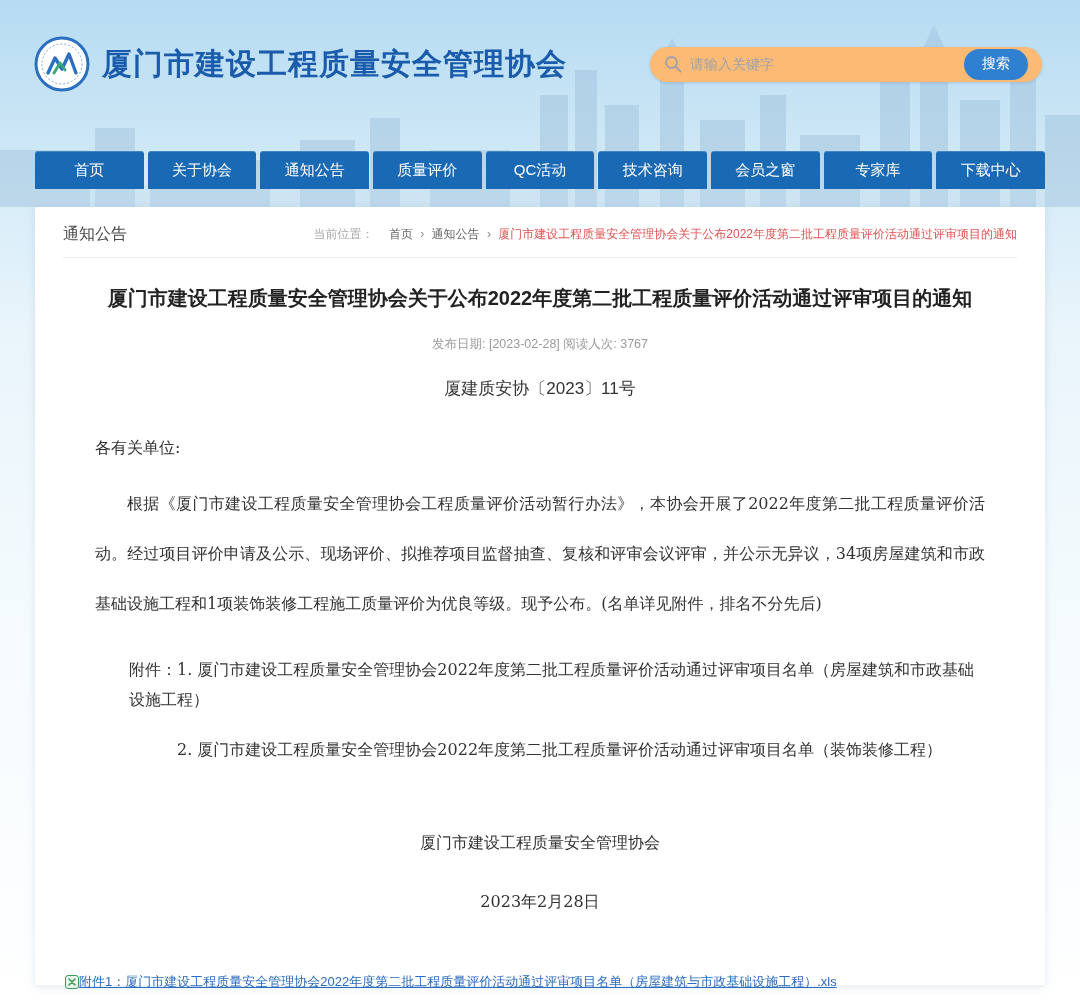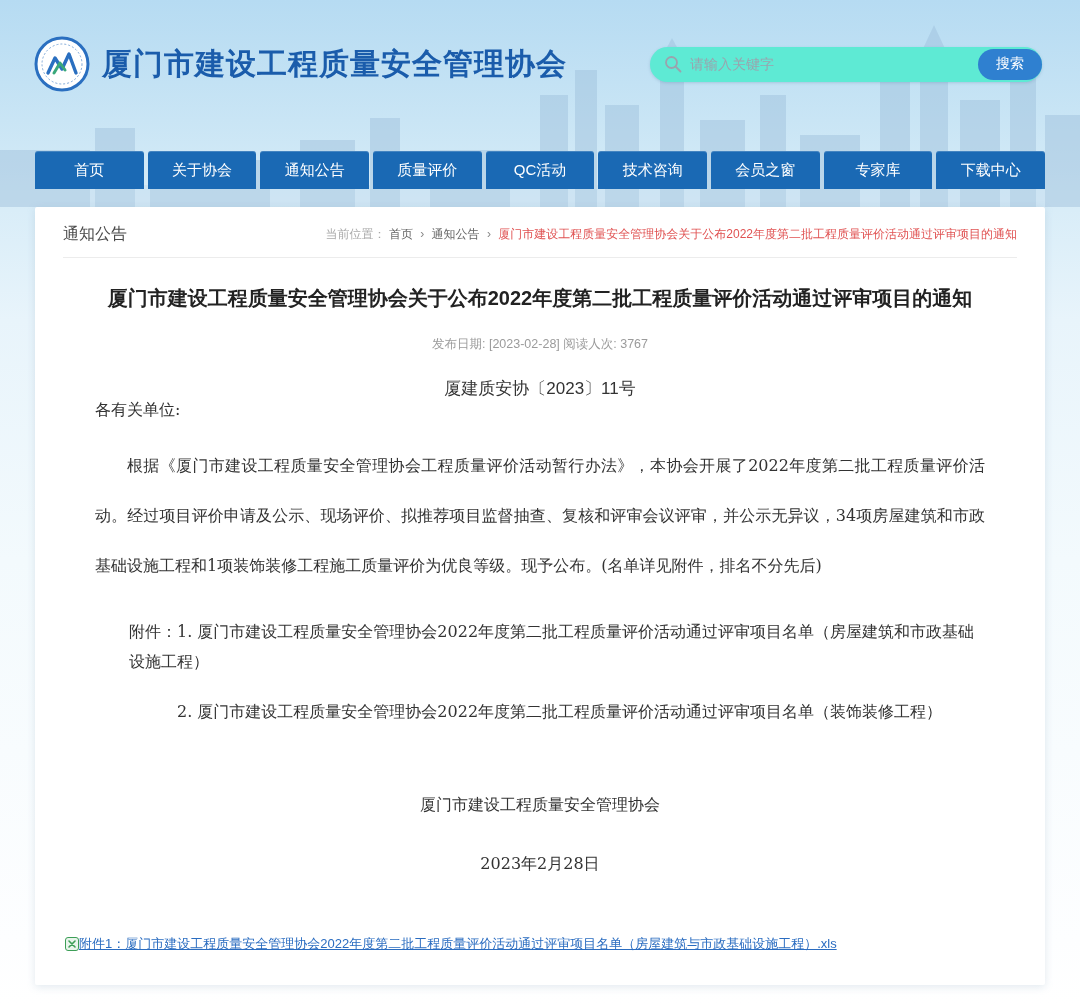--- a/index.html
+++ b/index.html
@@ -12,54 +12,54 @@
   .page{ position:relative; width:1080px; height:1004px; }
 
   
   .hero{ position:relative; height:207px; }
   .skyline{ position:absolute; left:0; top:0; width:1080px; height:207px; pointer-events:none; }
   .topbar{ position:relative; display:flex; align-items:center; justify-content:space-between; padding:36px 38px 0 34px; }
   .brand{ display:flex; align-items:center; gap:12px; cursor:pointer; }
   .logo{ width:56px; height:56px; flex:0 0 auto; }
   .site-title{ font-size:30px; font-weight:bold; color:#1a5cab; letter-spacing:1px; white-space:nowrap; }
 
-  .search{ position:relative; width:392px; height:35px; background:#5eead4; border-radius:18px;
+  .search{ position:relative; width:392px; height:35px; background:#fdba74; border-radius:18px;
            box-shadow:0 1px 3px rgba(80,120,160,.25); display:flex; align-items:center; }
   .search .mag{ margin:0 8px 0 14px; flex:0 0 auto; }
   .search input{ border:none; outline:none; background:transparent; flex:1; height:100%;
                  font-size:14px; color:#333; font-family:inherit; }
   .search input::placeholder{ color:#9aa3ad; }
-  .search .go{ position:absolute; right:0; top:2px; bottom:2px; width:64px; border:none; cursor:pointer;
+  .search .go{ position:absolute; right:14px; top:2px; bottom:2px; width:64px; border:none; cursor:pointer;
                border-radius:16px; background:#2f80d0; color:#fff; font-size:14px; font-family:inherit; }
 
   
   .nav{ position:absolute; left:35px; right:35px; top:151px; display:flex; gap:4px; height:38px; }
   .nav a{ flex:1; display:flex; align-items:center; justify-content:center; background:#1a69b4;
           color:#fff; font-size:15px; text-decoration:none; border-radius:3px 3px 0 0; cursor:pointer;
           box-shadow:inset 0 1px 0 rgba(255,255,255,.18); }
 
   
   .card{ position:absolute; left:35px; top:207px; width:1010px; height:778px; background:#fff;
          border-radius:2px; box-shadow:0 2px 8px rgba(110,145,175,.20); padding:0 28px; }
   .card-head{ display:flex; align-items:center; justify-content:space-between;
               padding:17px 0 12px; border-bottom:1px solid #ececec; }
   .section-title{ font-size:16px; color:#4a4a4a; }
   .breadcrumb{ font-size:12px; color:#666; white-space:nowrap; }
-  .breadcrumb .loc{ color:#a9a9a9; margin-right:0; }
+  .breadcrumb .loc{ color:#a9a9a9; margin-right:12px; }
   .breadcrumb a{ color:#666; text-decoration:none; cursor:pointer; }
   .breadcrumb .sep{ margin:0 4px; color:#888; }
   .breadcrumb a.current{ color:#e05252; }
 
   .article-title{ margin-top:26px; text-align:center; font-size:20px; line-height:28px;
                   font-weight:bold; color:#222; }
   .article-meta{ margin-top:24px; text-align:center; font-size:12.5px; color:#9b9b9b; }
   .doc-number{ margin-top:24px; text-align:center; font-size:17px; color:#333; font-weight:500; }
 
   .article-body{ font-family:"DejaVu Serif","Liberation Serif",serif; color:#333; font-size:16px; padding:0 32px; }
-  .salutation{ }
+  .salutation{ margin-top:38px; }
   .para{ margin-top:20px; text-indent:2em; line-height:50px; text-align:justify; }
   .attach-note{ margin-top:26px; line-height:30px; }
   .attach-note .row1{ padding-left:34px; }
   .attach-note .row2{ padding-left:82px; margin-top:20px; }
   .signature{ margin-top:68px; text-align:center; }
   .sign-date{ margin-top:38px; text-align:center; }
 
   .file-links{ margin-top:60px; padding-left:2px; }
   .file-link{ display:flex; align-items:center; margin-bottom:13px; cursor:pointer;
               font-size:13px; color:#2a6cc0; text-decoration:none; }

